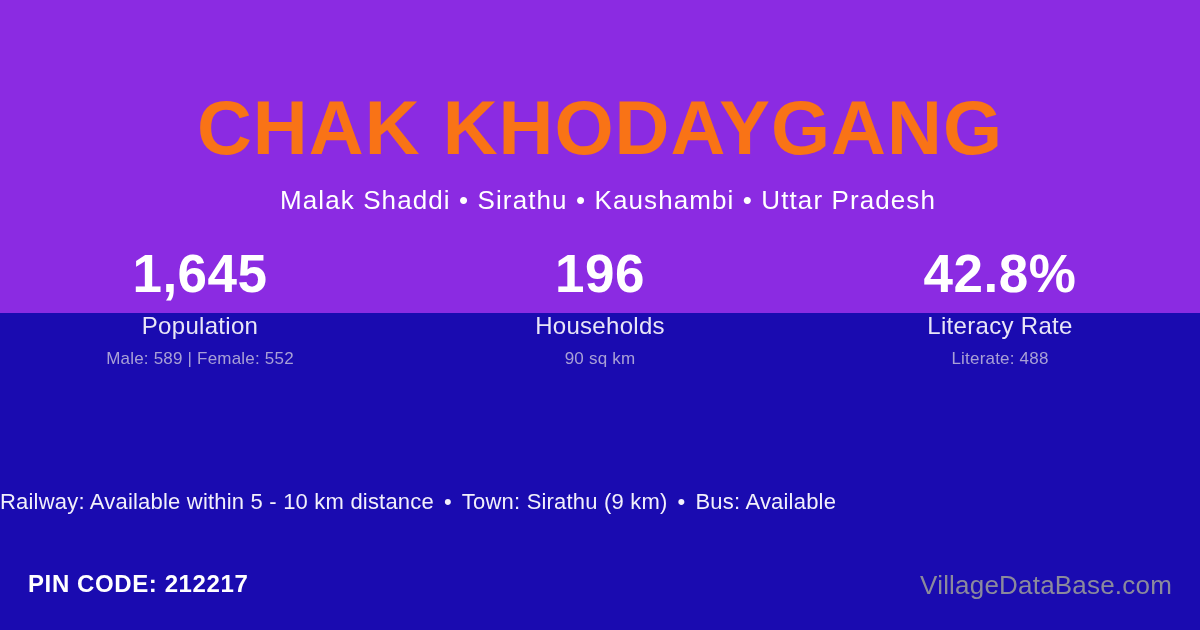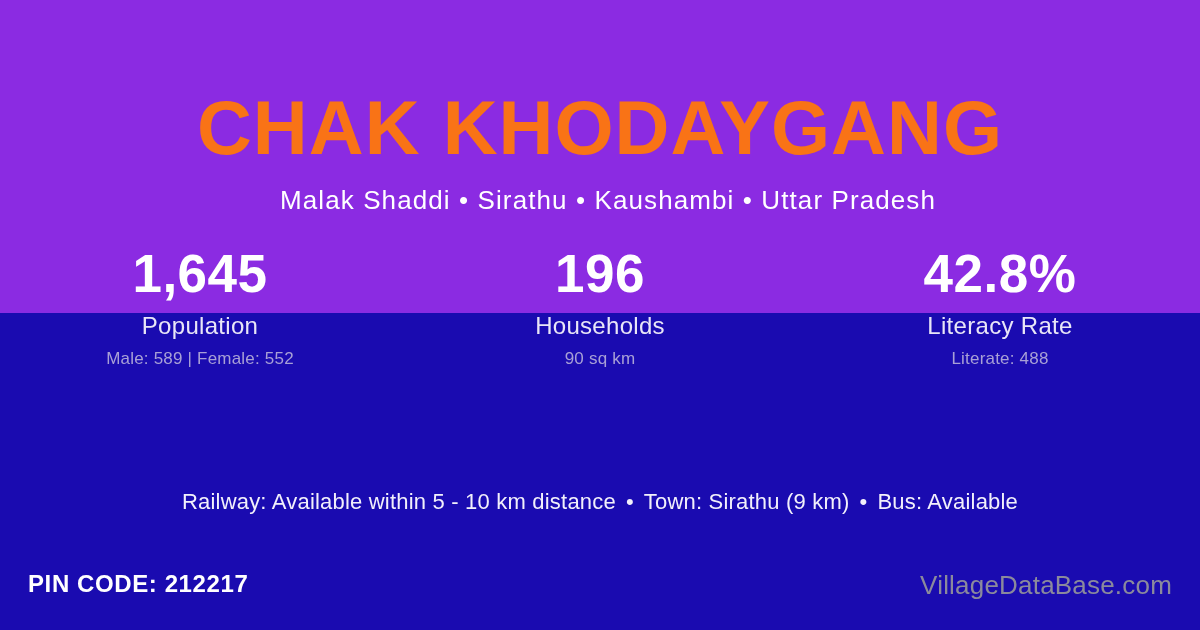--- a/index.html
+++ b/index.html
@@ -110,21 +110,20 @@
     color: #a8a0d6;
     letter-spacing: 0.2px;
   }
 
   
   .amenities {
     position: absolute;
     left: 0;
     top: 487px;
     width: 1200px;
-    text-align: center;
     font-size: 22px;
     line-height: 30px;
     color: #f2f0fb;
     letter-spacing: 0.2px;
     white-space: nowrap;
   }
   .amenities .sep {
     padding: 0 10px;
     color: #f2f0fb;
   }

